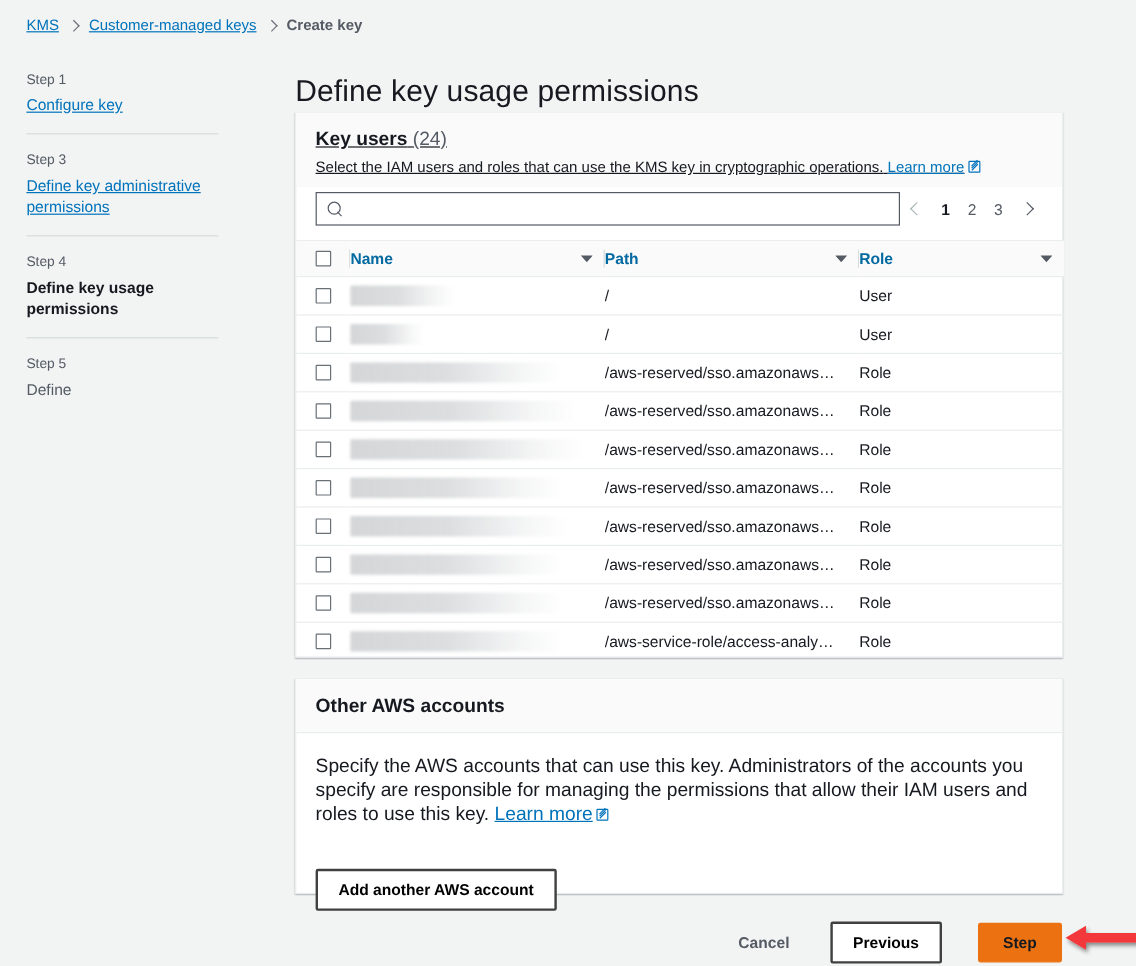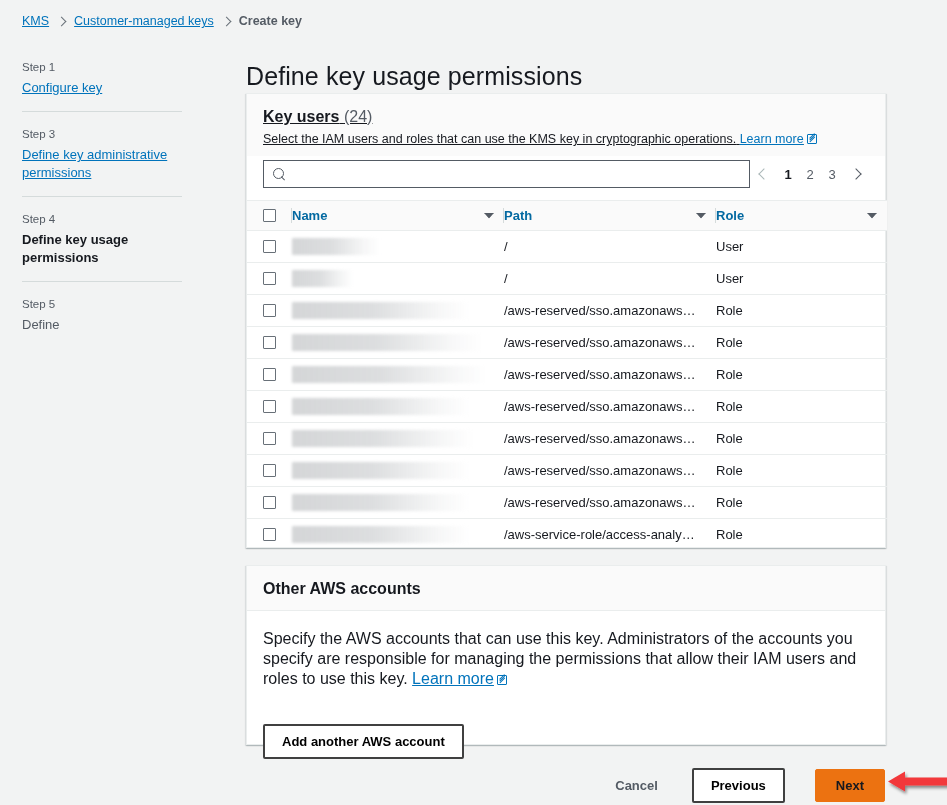--- a/index.html
+++ b/index.html
@@ -445,21 +445,21 @@
       <span>Specify the AWS accounts that can use this key. Administrators of the accounts you specify are responsible for managing the permissions that allow their IAM users and roles to use this key.</span>
       <a class="ext-link" href="#"><span class="label">Learn more</span><span class="ext-icon"></span></a>
     </p>
     <button class="btn btn-normal" id="add-account-btn">Add another AWS account</button>
   </div>
 </div>
 
 <div class="footer">
   <button class="btn-link-text">Cancel</button>
   <button class="btn btn-normal">Previous</button>
-  <button class="btn btn-primary">Next</button>
+  <button class="btn btn-primary">Step</button>
 </div>
 
 <svg class="red-arrow" viewBox="0 0 66 26">
   <defs>
     <filter id="arrowShadow" x="-30%" y="-40%" width="180%" height="200%">
       <feDropShadow dx="1.5" dy="2.5" stdDeviation="1.6" flood-color="#000000" flood-opacity="0.45"></feDropShadow>
     </filter>
   </defs>
   <path id="arrow-path" filter="url(#arrowShadow)" d="M 2 12.5 L 19 2.5 L 19 8.5 L 64 8.5 L 64 16.5 L 19 16.5 L 19 22.5 Z" fill="#f2383a"></path>
 </svg>

